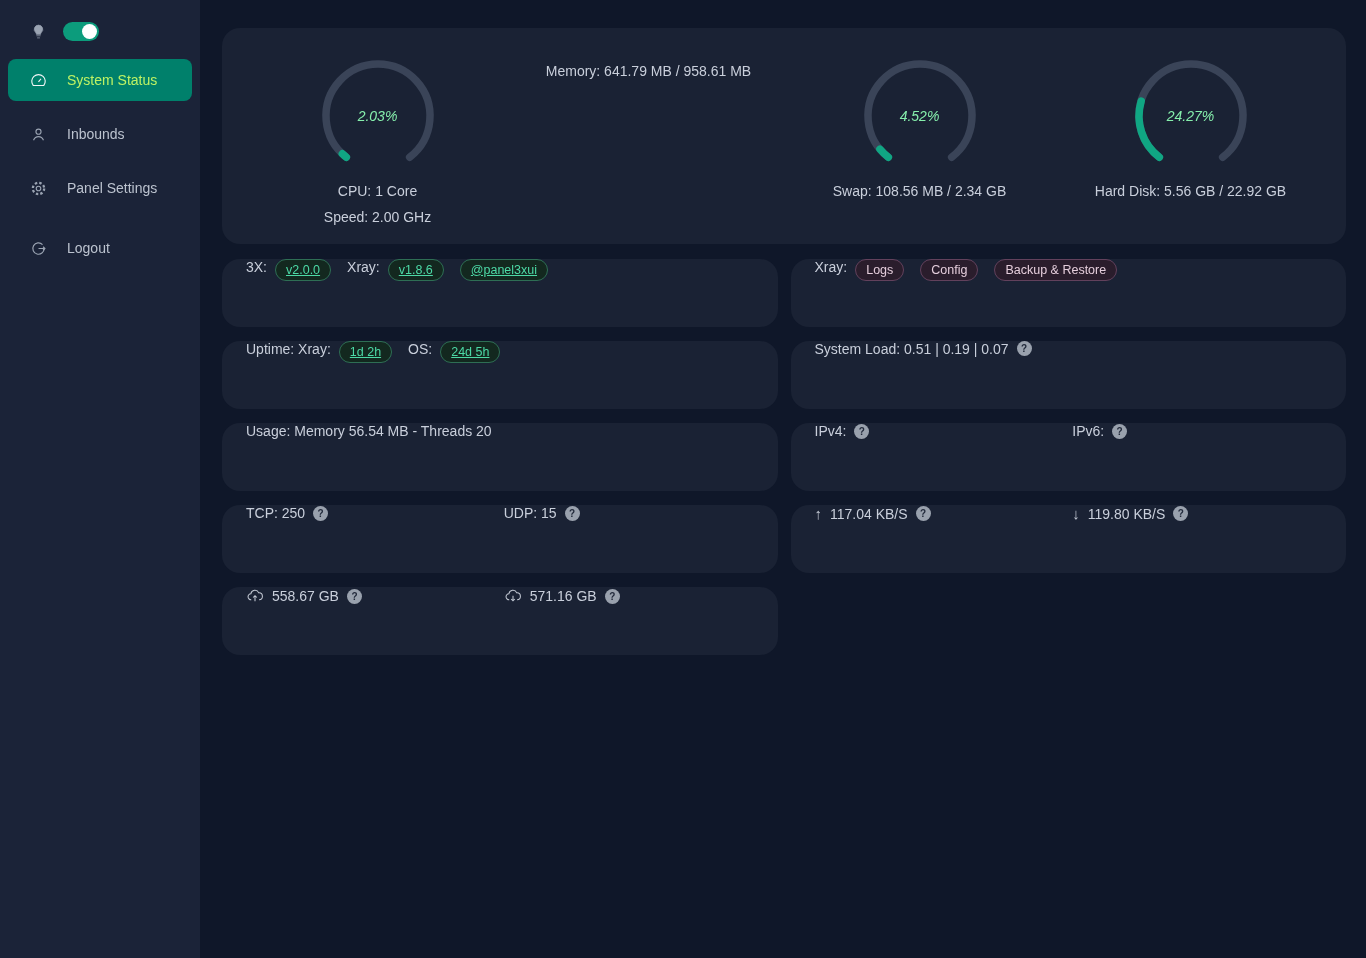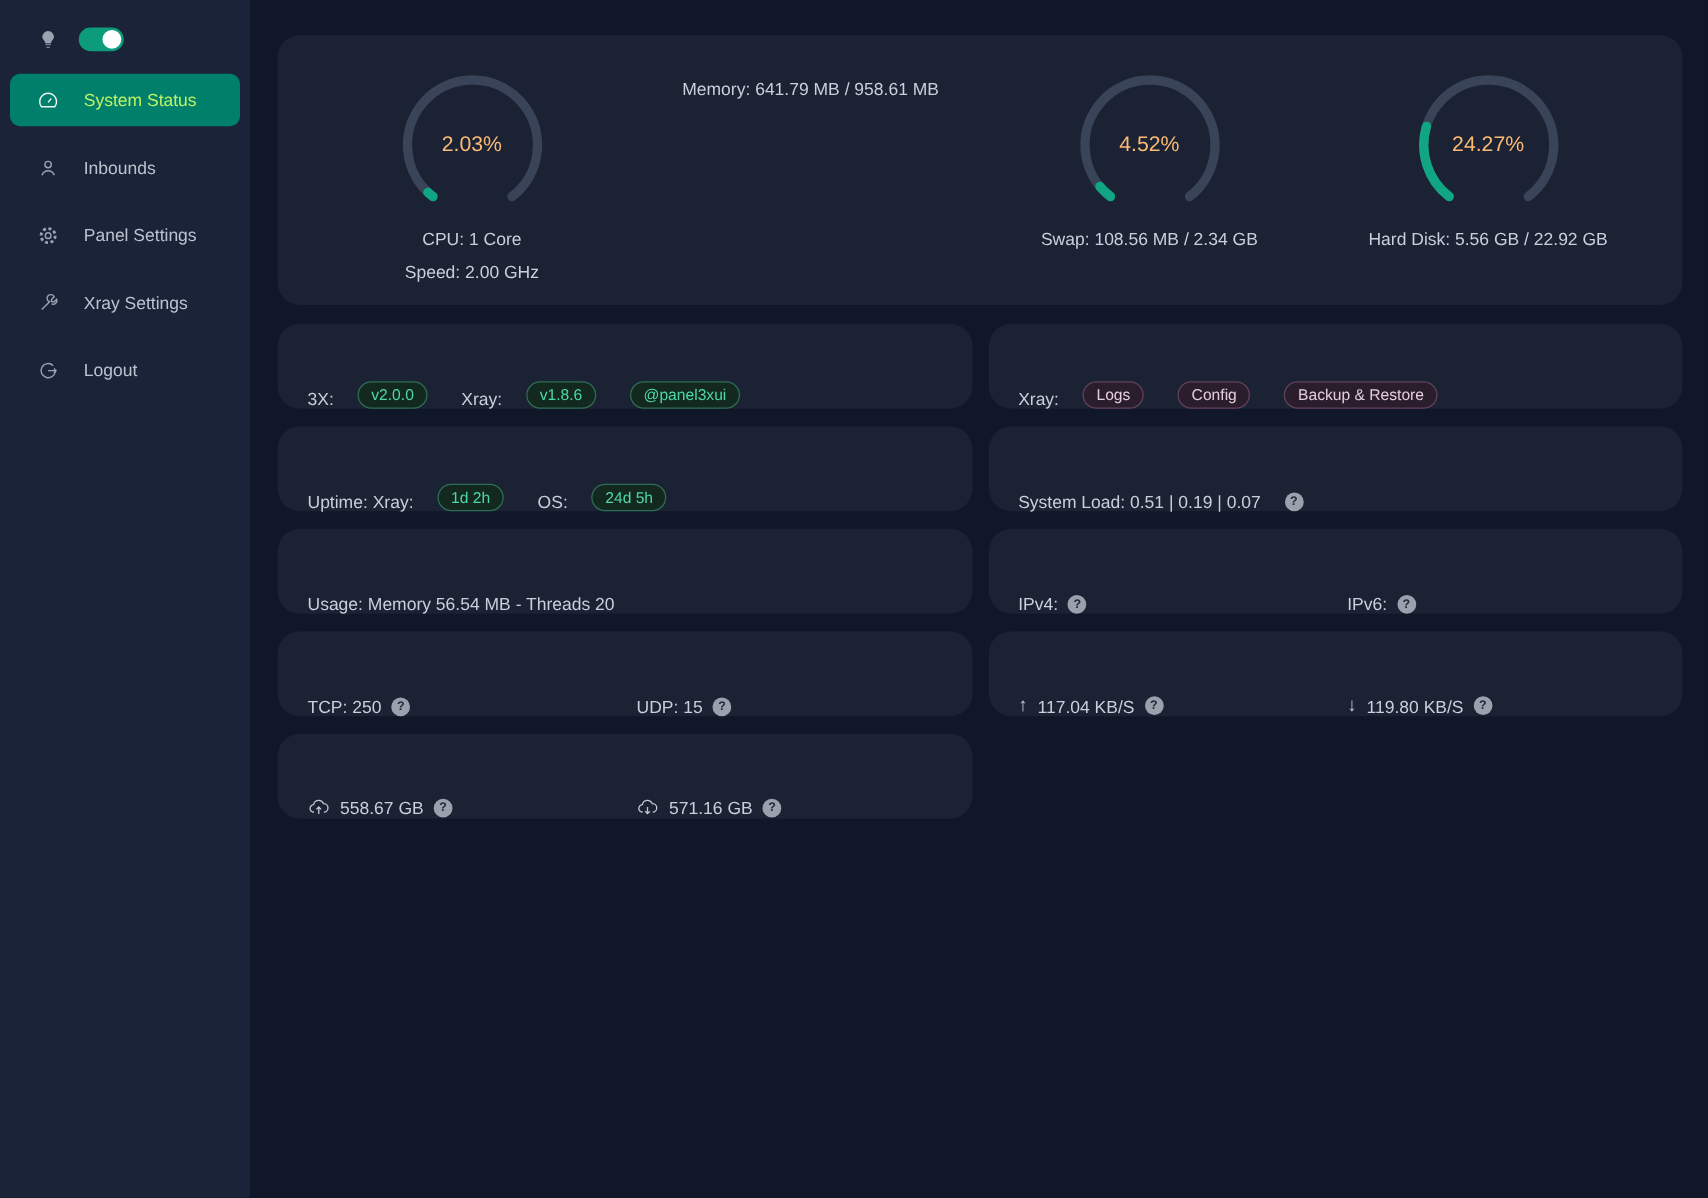--- a/index.html
+++ b/index.html
@@ -48,40 +48,41 @@
     display:flex; justify-content:space-around;
     padding:28px 20px 16px; min-height:214px; margin-bottom:15px;
   }
   .gauge-col { width:25%; display:flex; flex-direction:column; align-items:center; }
   .gauge-wrap { position:relative; width:120px; height:120px; }
   .gauge-wrap svg { position:absolute; inset:0; }
   .gauge-track { stroke:var(--gauge-track,#3a4458); stroke-width:7.5; fill:none; stroke-linecap:round; }
   .gauge-fill  { stroke:var(--gauge-fill,#10a683);  stroke-width:7.5; fill:none; stroke-linecap:round; }
   .gauge-value {
     position:absolute; inset:0; display:flex; align-items:center; justify-content:center;
-    font-size:17px; color:#fdba74;
+    font-size:14px; color:#86efac;font-style:italic;
   }
   .gauge-label { margin-top:5px; line-height:21px; color:var(--text,#c9cfdb); text-align:center; }
   .gauge-label:empty { display:none; }
   
   .grid { display:grid; grid-template-columns:1fr 1fr; gap:14px 13px; }
   .row-card {
-    height:68px; display:flex; align-items:flex-end; padding:0 24px;
-    gap:19px; white-space:nowrap;
+    height:68px; display:flex; align-items:flex-start; padding:0 24px;
+    gap:8px; white-space:nowrap;
   }
   .half { width:50%; display:flex; align-items:center; gap:8px; }
   .tag {
     display:inline-block; padding:1.5px 10px; border-radius:999px;
     font-size:12.5px; line-height:17px; border:1px solid transparent; cursor:pointer;
     background:transparent;
   }
   .tag-green {
     color:var(--tag-green-text,#4cd9a6);
     border-color:var(--tag-green-border,#2e6e54);
     background:var(--tag-green-bg,#13281f);
+    text-decoration:underline;
   }
   .tag-pink {
     color:var(--tag-pink-text,#e4cddb);
     border-color:var(--tag-pink-border,#62415c);
     background:var(--tag-pink-bg,#2a1d2c);
   }
   .qmark {
     width:15px; height:15px; border-radius:50%; flex:0 0 15px;
     background:var(--qmark-bg,#99a1ad); color:var(--qmark-fg,#222a3b);
     font-size:10px; font-weight:bold; display:inline-flex;
@@ -133,29 +134,20 @@
     <span class="si-icon">
       <svg width="17" height="17" viewBox="0 0 24 24">
         <circle cx="12" cy="12" r="8" stroke-width="3.2" stroke-dasharray="3.4 2.9"></circle>
         <circle cx="12" cy="12" r="3.2"></circle>
       </svg>
     </span>
     <span>Panel Settings</span>
   </div>
 
   <div class="side-gap"></div>
-  <div class="side-item">
-    <span class="si-icon">
-      <svg width="17" height="17" viewBox="0 0 24 24">
-        <path d="M14.5 9.5 4.8 19.2"></path>
-        <path d="M12.5 11.5a4.2 4.2 0 1 1 5.3-5.7l-3 3 .4 2.4 2.4.4 3-3a4.2 4.2 0 0 1-5.7 5.3" transform="translate(1,-1)"></path>
-      </svg>
-    </span>
-    <span>Xray Settings</span>
-  </div>
 
   <div class="side-gap"></div>
   <div class="side-item">
     <span class="si-icon">
       <svg width="17" height="17" viewBox="0 0 24 24">
         <path d="M20 12a8 8 0 1 1-2.3-5.6"></path>
         <path d="M12 12h9M18.5 9.5 21 12l-2.5 2.5"></path>
       </svg>
     </span>
     <span>Logout</span>

